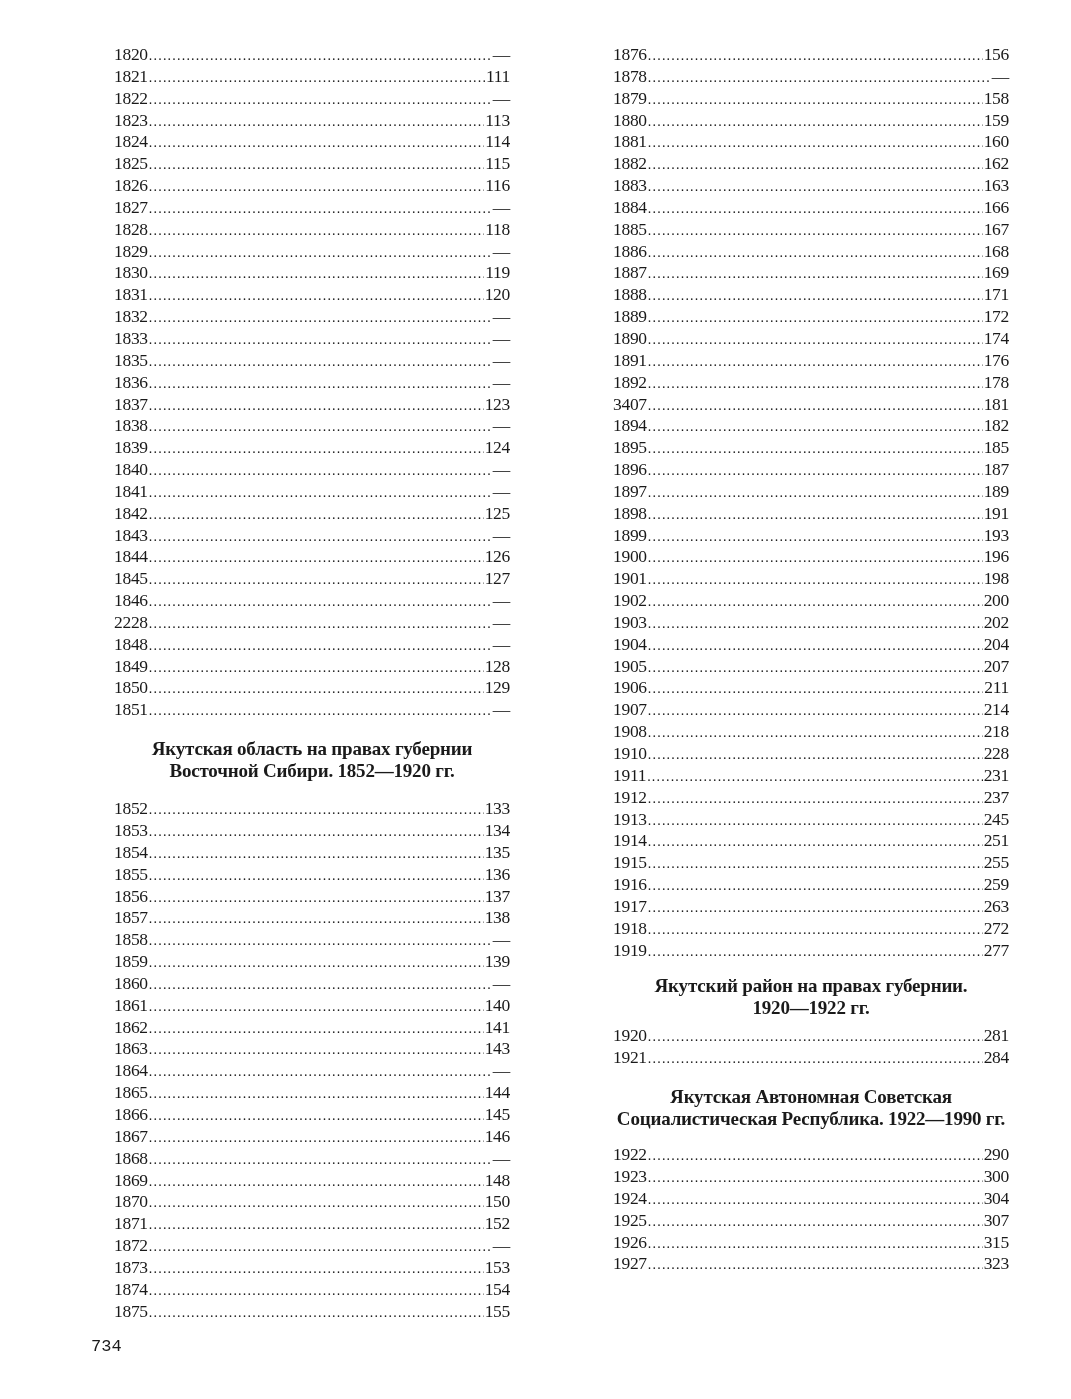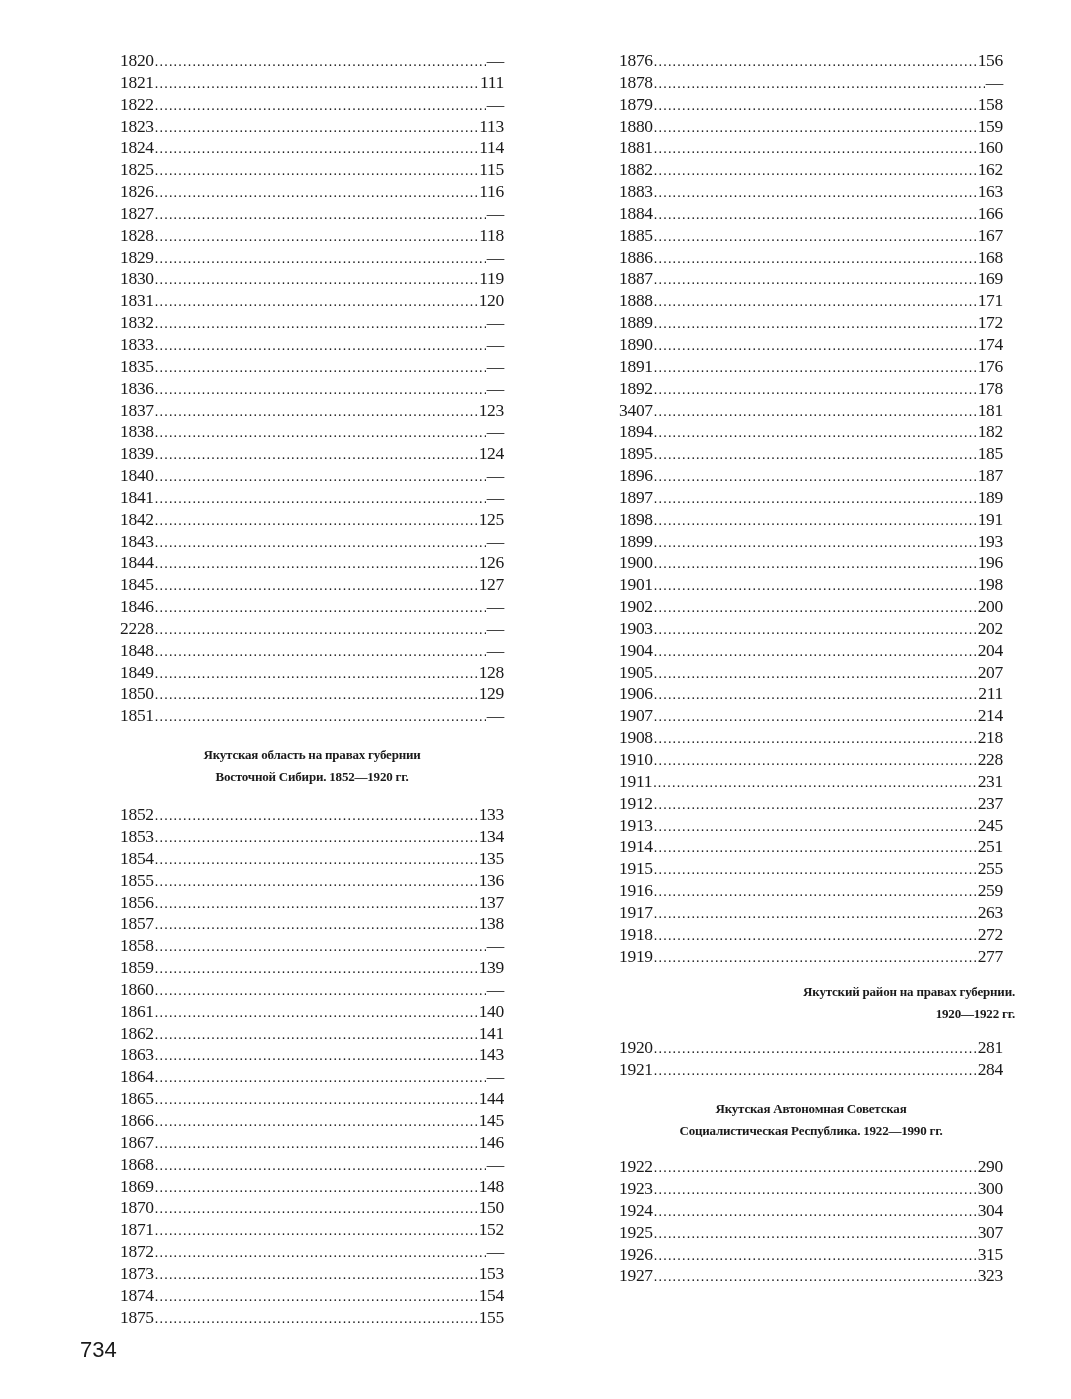--- a/index.html
+++ b/index.html
@@ -13,21 +13,21 @@
     font-family: "Liberation Serif", "DejaVu Serif", serif;
     color: #1a1a1a;
   }
   .column {
     position: absolute;
     top: 38px;
     width: 408px;
   }
   .col-left { left: 108px; }
   .col-right { left: 607px; }
-  .section { margin: 12px; font-family: Liberation Serif, serif; }
+  .section { margin: 6px; font-family: Liberation Serif, serif; }
   .entry {
     display: flex;
     align-items: baseline;
     height: 21.85px;
     line-height: 21.85px;
     font-size: 17.5px;
     letter-spacing: -0.3px;
   }
   .entry .year { flex: 0 0 auto; }
   .entry .leader {
@@ -38,33 +38,33 @@
     letter-spacing: 1.2px;
     font-size: 14px;
   }
   .entry .leader::before {
     content: "....................................................................................................................................................................";
   }
   .entry .page { flex: 0 0 auto; text-align: right; }
   .heading {
     font-weight: bold;
     text-align: center;
-    font-size: 13px;
+    font-size: 19px;
     line-height: 22px;
     letter-spacing: -0.2px;
   }
   .heading-left { margin: 17px 0 16px 0; }
-  .heading-right-1 { margin: 14px 0 4px 0; text-align: right; }
+  .heading-right-1 { margin: 14px 0 4px 0; }
   .heading-right-2 { margin: 17px 0 14px 0; font-family: Liberation Serif, serif; }
   .page-number {
     position: absolute;
-    left: 80px;
+    left: 91px;
     top: 1337px;
-    font-size: 22px;
-    font-family: Liberation Sans, sans-serif;
+    font-size: 17px;
+    font-family: Liberation Mono, monospace;
   }
 </style>
 </head>
 <body>
 
 <div class="column col-left">
   <div class="section">
       <div class="entry">
         <span class="year">1820</span>
         <span class="leader"></span>

